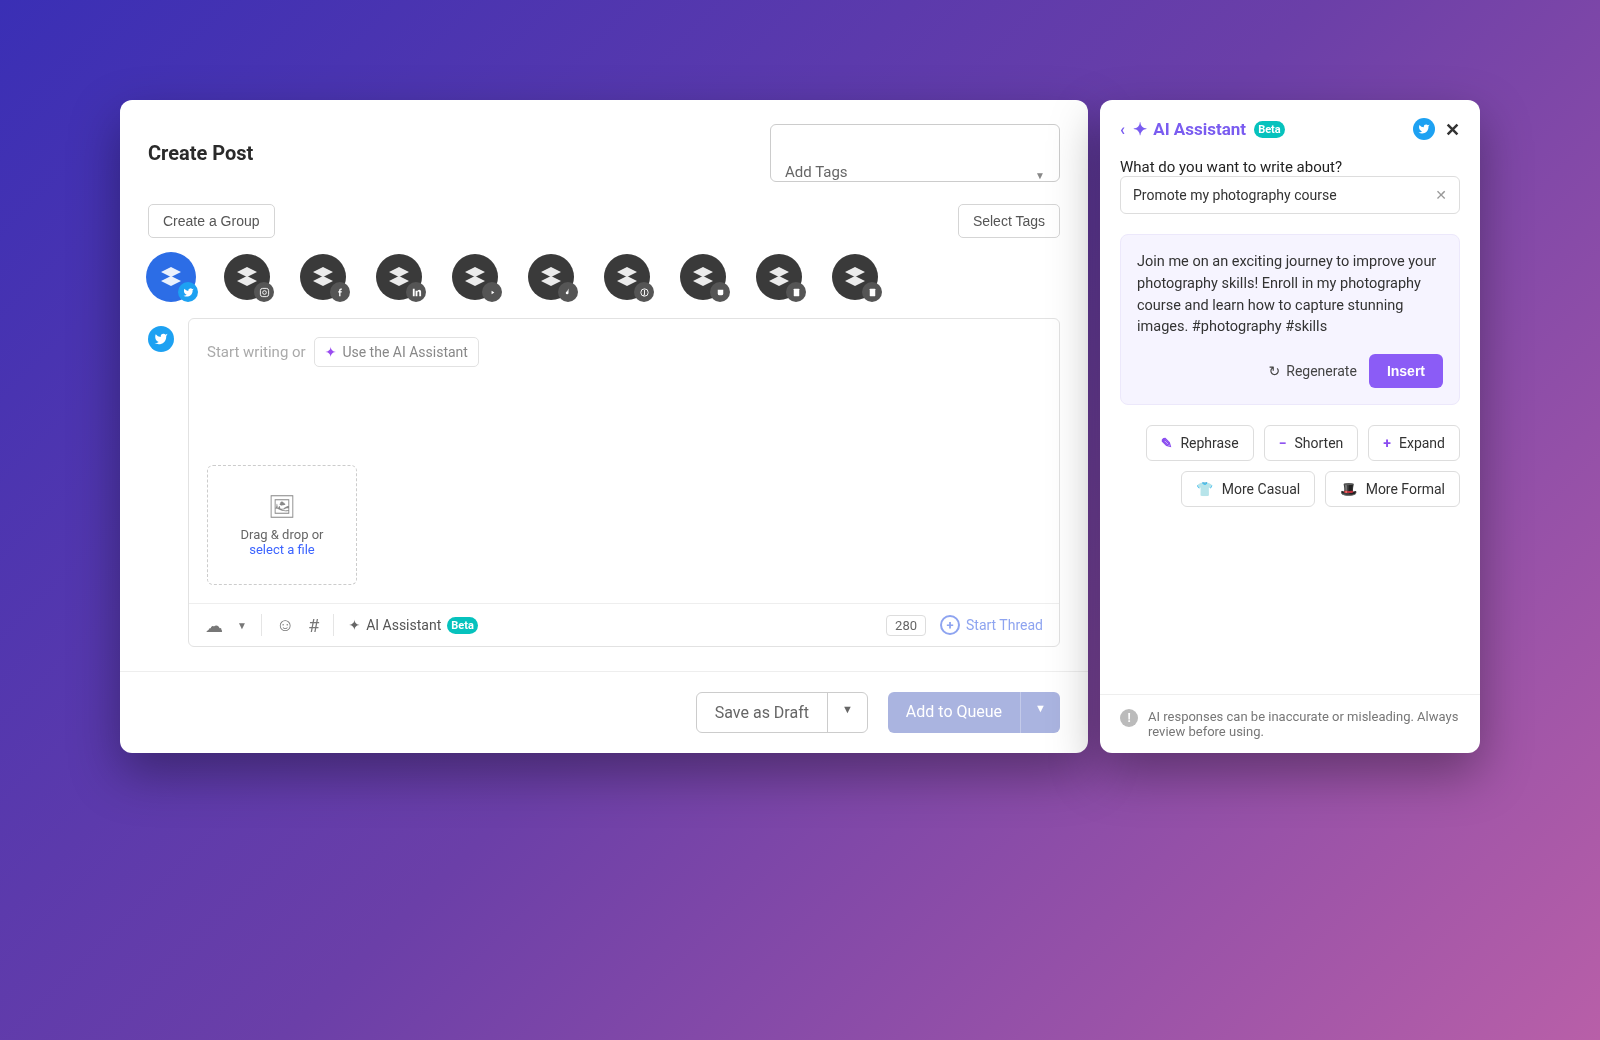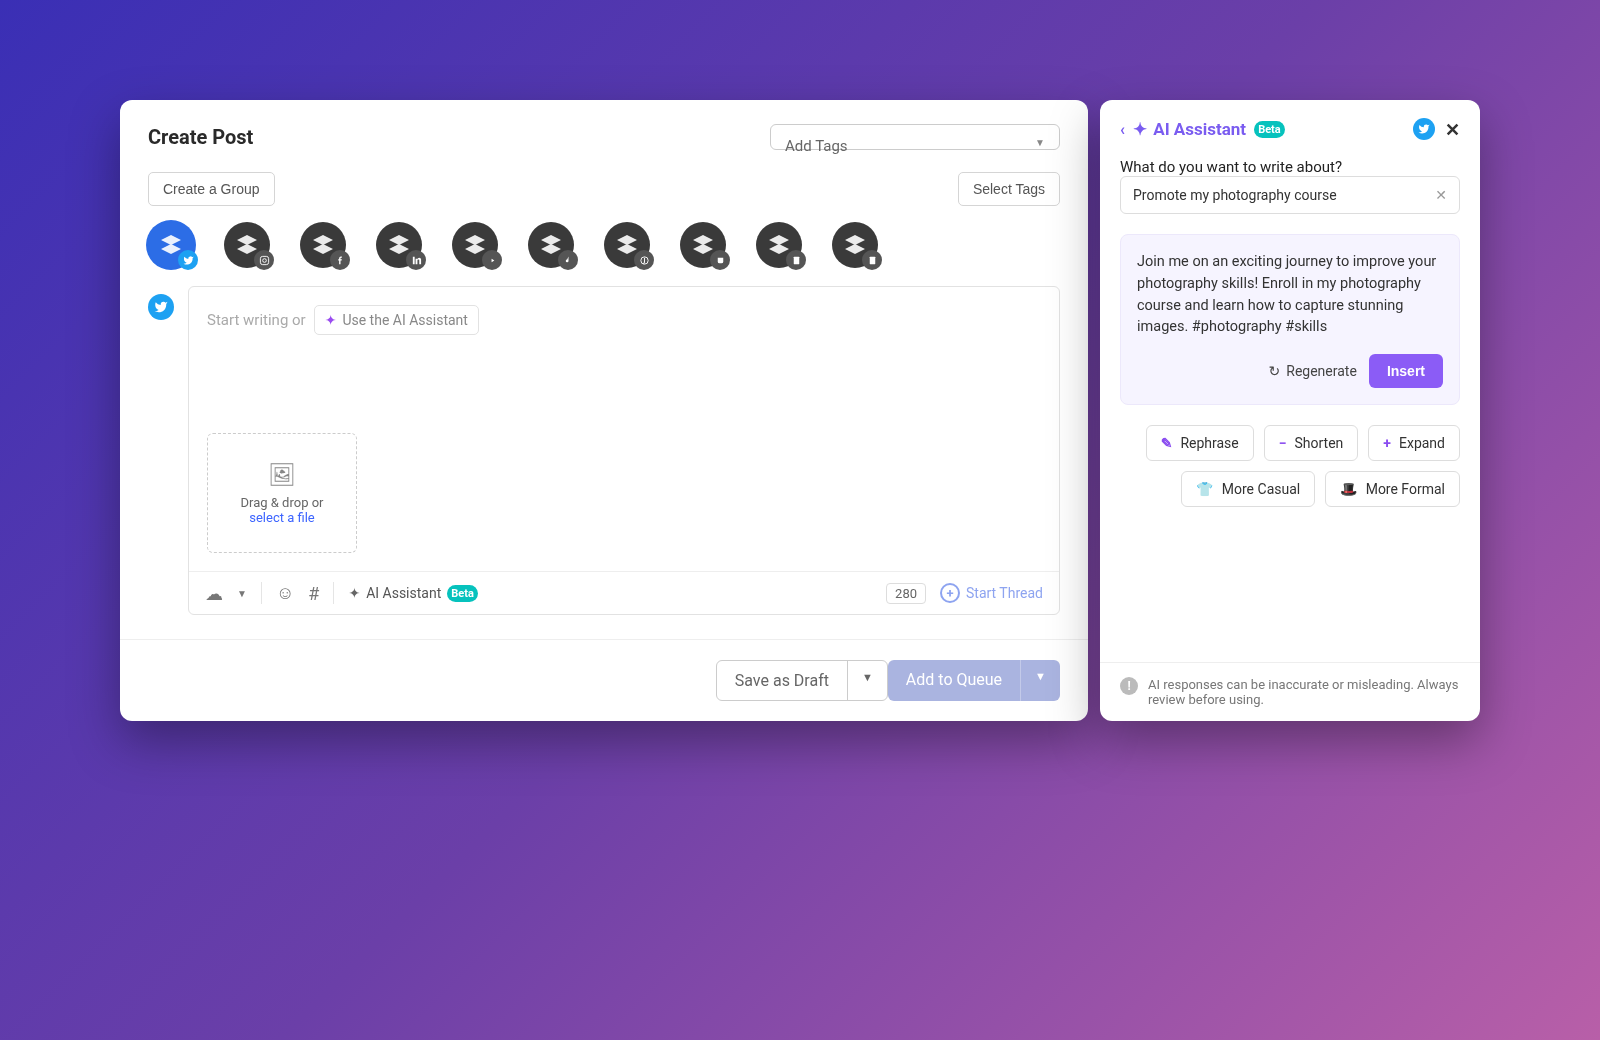--- a/index.html
+++ b/index.html
@@ -16,23 +16,23 @@
   border-radius: 12px;
   box-shadow: 0 20px 50px rgba(0,0,0,0.35);
 }
 .left-panel { flex: 1; display: flex; flex-direction: column; }
 .right-panel { width: 380px; display: flex; flex-direction: column; }
 
 
 .lp-header { display: flex; align-items: center; justify-content: space-between; padding: 24px 28px 16px; gap: 44px; }
 .lp-title { font-size: 20px; font-weight: 700; color: #2a2a2a; }
 .tag-select {
-  width: 290px; height: 24px; border: 1px solid #ccc; border-radius: 6px;
-  display: flex; align-items: flex-start; justify-content: space-between;
-  padding: 12px 14px; color: #666; cursor: pointer; font-size: 15px;
+  width: 290px; height: 58px; border: 1px solid #ccc; border-radius: 6px;
+  display: flex; align-items: flex-end; justify-content: space-between;
+  padding: 0 14px; color: #666; cursor: pointer; font-size: 15px;
 }
 .tag-select .caret { font-size: 10px; color: #888; }
 
 .lp-sub { display: flex; justify-content: space-between; padding: 6px 28px 12px; }
 .btn-outline {
   border: 1px solid #d5d5d5; background: #fff; color: #555; font-size: 14px;
   padding: 8px 14px; border-radius: 5px; cursor: pointer;
 }
 
 
@@ -96,21 +96,21 @@
 }
 .start-thread { display: flex; align-items: center; gap: 6px; color: #8ea4f0; font-size: 14px; cursor: pointer; }
 .plus-circle {
   width: 20px; height: 20px; border: 2px solid #8ea4f0; border-radius: 50%;
   display: flex; align-items: center; justify-content: center; font-size: 13px; font-weight: 700;
 }
 
 
 .lp-footer {
   margin-top: 24px; border-top: 1px solid #eee; padding: 20px 28px;
-  display: flex; justify-content: flex-end; gap: 0;
+  display: flex; justify-content: flex-end; gap: 20px;
 }
 .btn-split {
   display: flex; border: 1px solid #ccc; border-radius: 6px; overflow: hidden;
 }
 .btn-split > span { padding: 10px 18px; color: #666; cursor: pointer; }
 .btn-split .arrow { border-left: 1px solid #ccc; padding: 10px 14px; font-size: 11px; }
 .btn-split.primary { border: none; background: #aab4e0; color: #fff; justify-content: space-between; }
 .btn-split.primary > span { color: #fff; }
 .btn-split.primary .arrow { border-left: 1px solid rgba(255,255,255,0.3); }
 

